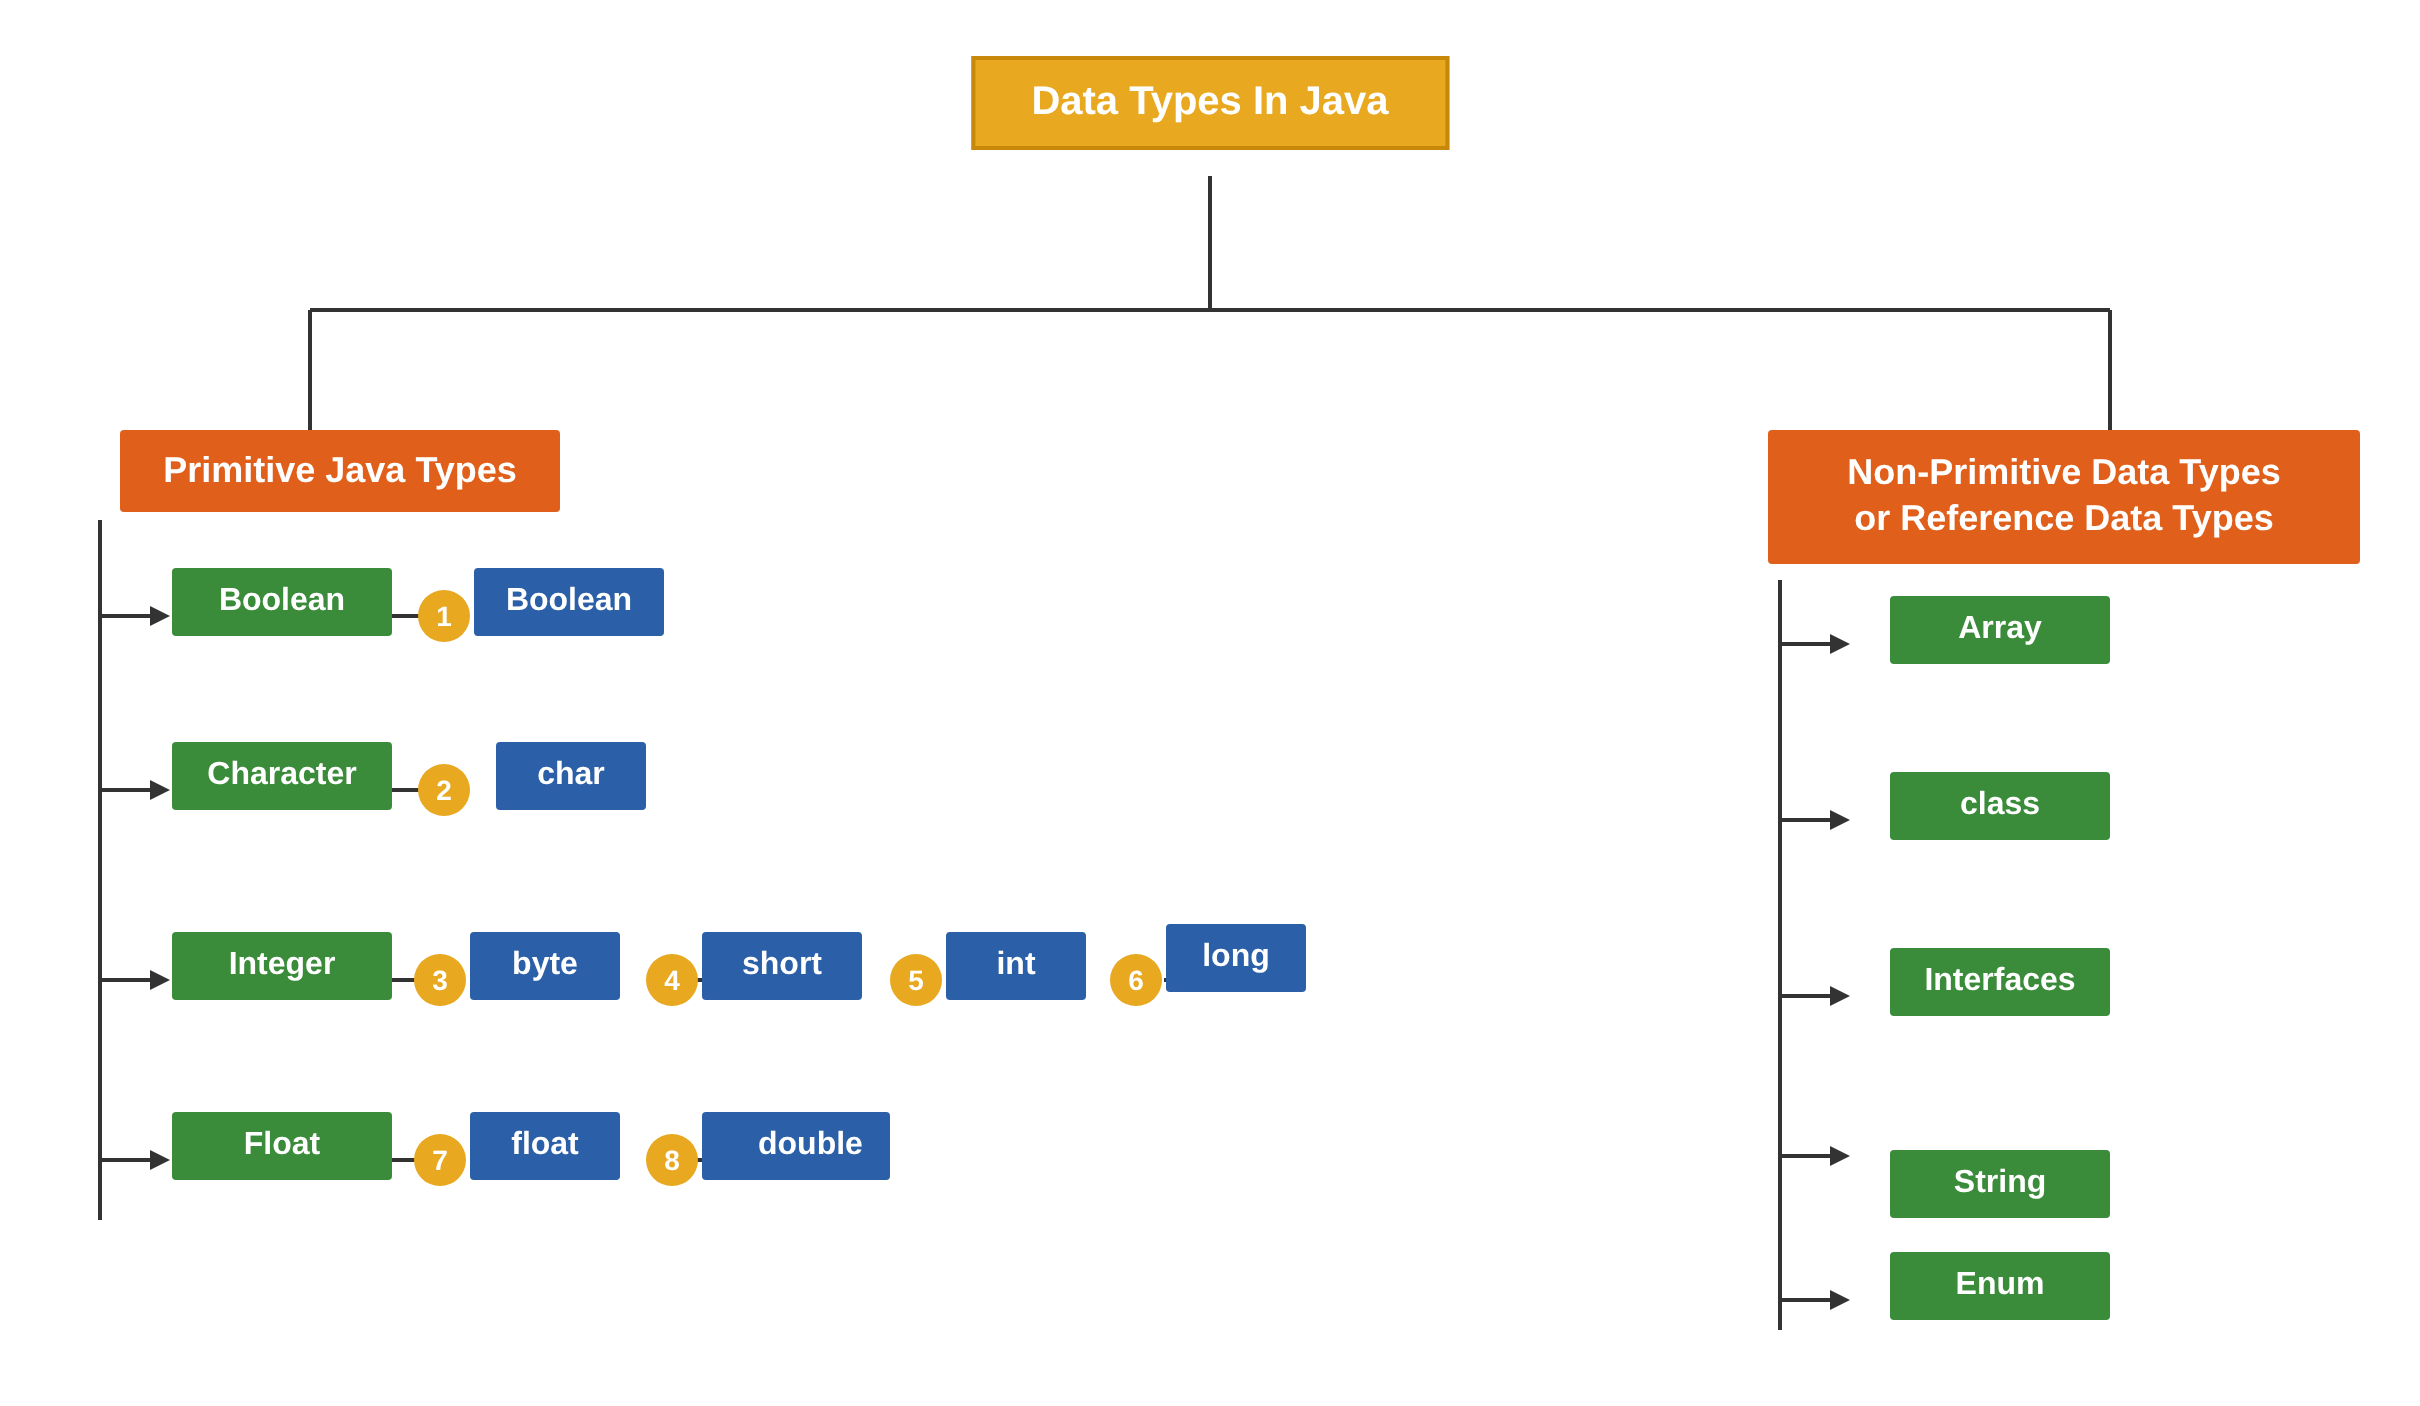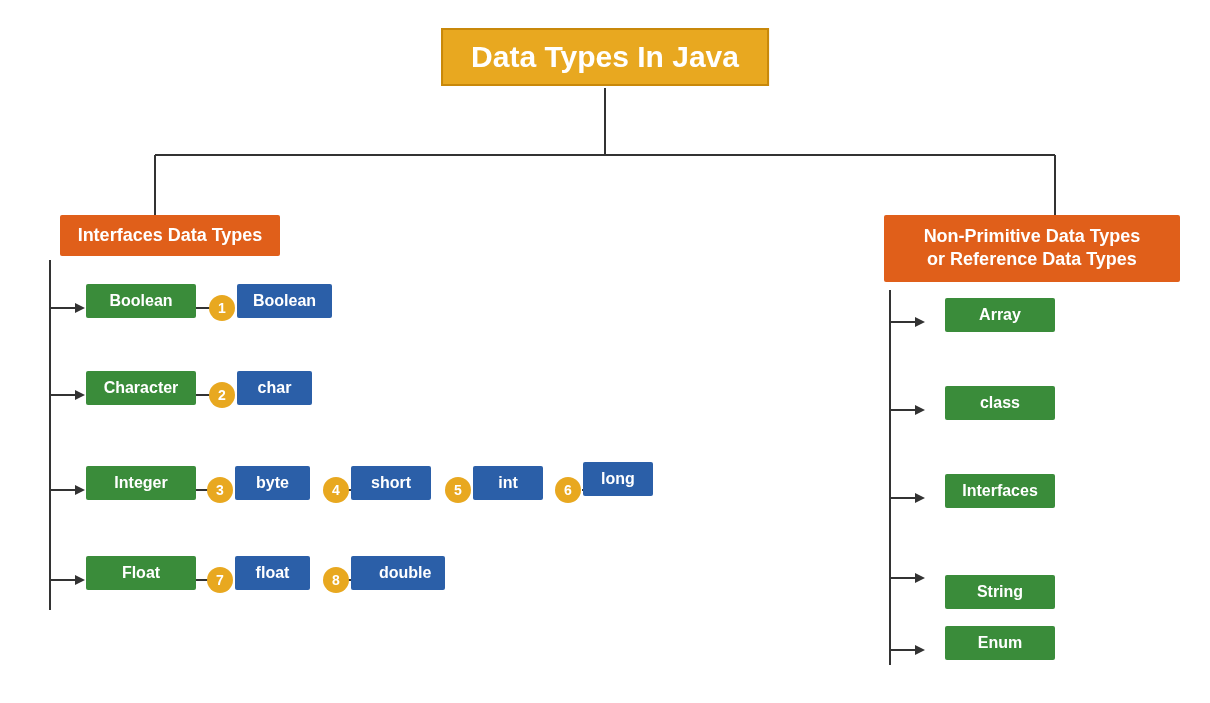--- a/index.html
+++ b/index.html
@@ -20,21 +20,21 @@
 
     
     .title-box {
       position: absolute;
       top: 28px;
       left: 50%;
       transform: translateX(-50%);
       background: #E8A820;
       border: 2px solid #C8880A;
       padding: 10px 28px;
-      font-size: 30px;
+      font-size: 20px;
       font-weight: bold;
       color: white;
       white-space: nowrap;
     }
 
     
     .green-box {
       position: absolute;
       background: #3A8C3A;
       color: white;
@@ -171,31 +171,31 @@
 
     <line x1="890" y1="578" x2="915" y2="578" stroke="#333" stroke-width="2"></line>
     <polygon points="915,573 925,578 915,583" fill="#333"></polygon>
 
     <line x1="890" y1="650" x2="915" y2="650" stroke="#333" stroke-width="2"></line>
     <polygon points="915,645 925,650 915,655" fill="#333"></polygon>
   </svg>
 
   <div class="title-box">Data Types In Java</div>
 
-  <div class="orange-box" style="left:60px; top:215px; min-width:220px;">Interfaces Data Types</div>
+  <div class="orange-box" style="left:60px; top:215px; min-width:220px;">Primitive Java Types</div>
 
   <div class="green-box" style="left:86px; top:284px; min-width:110px;">Boolean</div>
 
   <div class="num-circle" style="left:209px; top:295px;">1</div>
 
   <div class="blue-box" style="left:237px; top:284px; min-width:95px;">Boolean</div>
 
   <div class="green-box" style="left:86px; top:371px; min-width:110px;">Character</div>
   <div class="num-circle" style="left:209px; top:382px;">2</div>
-  <div class="blue-box" style="left:237px; top:371px; min-width:75px;">char</div>
+  <div class="blue-box" style="left:248px; top:371px; min-width:75px;">char</div>
 
   <div class="green-box" style="left:86px; top:466px; min-width:110px;">Integer</div>
 
   <div class="num-circle" style="left:207px; top:477px;">3</div>
   <div class="blue-box" style="left:235px; top:466px; min-width:75px;">byte</div>
 
   <div class="num-circle" style="left:323px; top:477px;">4</div>
   <div class="blue-box" style="left:351px; top:466px; min-width:80px;">short</div>
 
   <div class="num-circle" style="left:445px; top:477px;">5</div>

